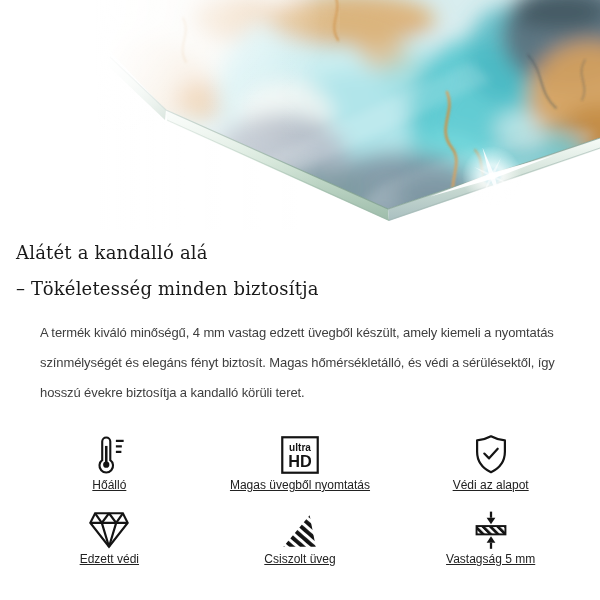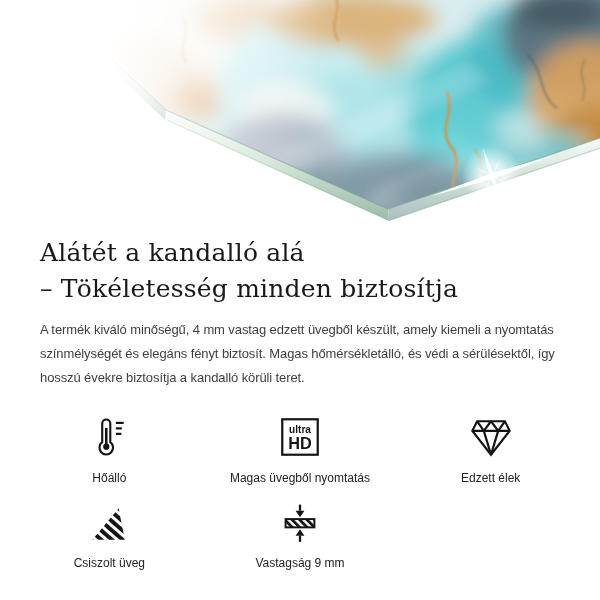--- a/index.html
+++ b/index.html
@@ -10,34 +10,34 @@
     overflow:hidden;
     font-family:"Liberation Sans",sans-serif;
   }
   .hero{
     width:600px;height:230px;
     position:relative;
     overflow:hidden;
   }
   .hero svg{display:block;}
   .heading{
-    margin:5px 40px 0 40px;
+    margin:5px 40px 0 16px;
     font-family:"DejaVu Serif","Liberation Serif",serif;
     font-weight:400;
-    font-size:25px;
+    font-size:18px;
     line-height:36px;
     color:#191919;
     letter-spacing:.2px;
   }
   .heading span{display:block;}
   .description{
     margin:11px 40px 0 40px;
     max-width:522px;
     font-size:13px;
-    line-height:24px;
+    line-height:30px;
     letter-spacing:-.1px;
     color:#3e3e3e;
   }
   .features{
     margin:24px 14px 0 14px;
     display:grid;
     grid-template-columns:repeat(3,1fr);
     row-gap:14px;
   }
   .feature{
@@ -45,25 +45,25 @@
     flex-direction:column;
     align-items:center;
   }
   .icon-box{
     height:46px;
     display:flex;
     align-items:flex-end;
     justify-content:center;
   }
   .feature-label{
-    margin-top:11px;
     font-size:12px;
     color:#222222;
     text-align:center;
     white-space:nowrap;
+    text-decoration:underline;
   }
   .ico{stroke:#141414;fill:none;stroke-width:2.3;}
 </style>
 </head>
 <body>
 
 <div class="page">
 
   <div class="hero">
     <svg width="600" height="230" viewBox="0 0 600 230">
@@ -208,33 +208,42 @@
       <div class="icon-box">
         <svg width="46" height="46" viewBox="0 0 48 48">
           <rect class="ico" stroke-width="2.6" x="5.5" y="5.5" width="37" height="37"></rect>
           <text x="24" y="19.5" text-anchor="middle" font-family="Liberation Sans, sans-serif" font-size="10.5" font-weight="bold" fill="#141414">ultra</text>
           <text x="24" y="37" text-anchor="middle" font-family="Liberation Sans, sans-serif" font-size="17" font-weight="bold" fill="#141414">HD</text>
         </svg>
       </div>
       <div class="feature-label">Magas üvegből nyomtatás</div>
     </div>
 
+    <div class="feature">
+      <div class="icon-box">
+        <svg width="46" height="46" viewBox="0 0 48 48">
+          <path class="ico" stroke-width="2.5" stroke-linejoin="round" d="M24,4.5 C28.5,7 33.5,8.3 38.5,8.8 L38.5,20.5 C38.5,30.5 32.5,37.8 24,42 C15.5,37.8 9.5,30.5 9.5,20.5 L9.5,8.8 C14.5,8.3 19.5,7 24,4.5 Z"></path>
+          <path class="ico" stroke-width="2.6" stroke-linecap="round" stroke-linejoin="round" d="M17,22.5 L22,27.5 L31,17.5"></path>
+        </svg>
+      </div>
+      <div class="feature-label">Védi az alapot</div>
+    </div>
 
     <div class="feature">
       <div class="icon-box">
         <svg width="46" height="44" viewBox="0 0 48 46">
           <g class="ico" stroke-width="2.2" stroke-linejoin="miter">
             <path d="M9.5,5.5 L38.5,5.5 L43.5,15.5 L24,40.5 L4.5,15.5 Z"></path>
             <path d="M4.5,15.5 L43.5,15.5"></path>
             <path d="M9.5,5.5 L16.5,15.5 M38.5,5.5 L31.5,15.5 M24,5.5 L16.5,15.5 M24,5.5 L31.5,15.5"></path>
             <path d="M16.5,15.5 L24,40.5 M31.5,15.5 L24,40.5"></path>
           </g>
         </svg>
       </div>
-      <div class="feature-label">Edzett élek</div>
+      <div class="feature-label">Edzett védi</div>
     </div>
 
     <div class="feature">
       <div class="icon-box">
         <svg width="42" height="42" viewBox="0 0 48 48">
           <defs>
             <pattern id="hatchTri" width="8" height="8" patternUnits="userSpaceOnUse" patternTransform="rotate(-49)">
               <rect width="4.5" height="8" fill="#141414"></rect>
             </pattern>
           </defs>
@@ -252,17 +261,17 @@
               <rect width="3.2" height="6" fill="#141414"></rect>
             </pattern>
           </defs>
           <rect x="7.5" y="20.5" width="33" height="9.5" fill="url(#hatchBar)" stroke="#141414" stroke-width="2.2"></rect>
           <line x1="24" y1="4" x2="24" y2="11" stroke="#141414" stroke-width="2.6"></line>
           <polygon points="24,18.5 19,11 29,11" fill="#141414"></polygon>
           <line x1="24" y1="46.5" x2="24" y2="39.5" stroke="#141414" stroke-width="2.6"></line>
           <polygon points="24,32 19,39.5 29,39.5" fill="#141414"></polygon>
         </svg>
       </div>
-      <div class="feature-label">Vastagság 9 mm</div>
+      <div class="feature-label">Vastagság 5 mm</div>
     </div>
 
   </div>
 </div>
 
 </body></html>

